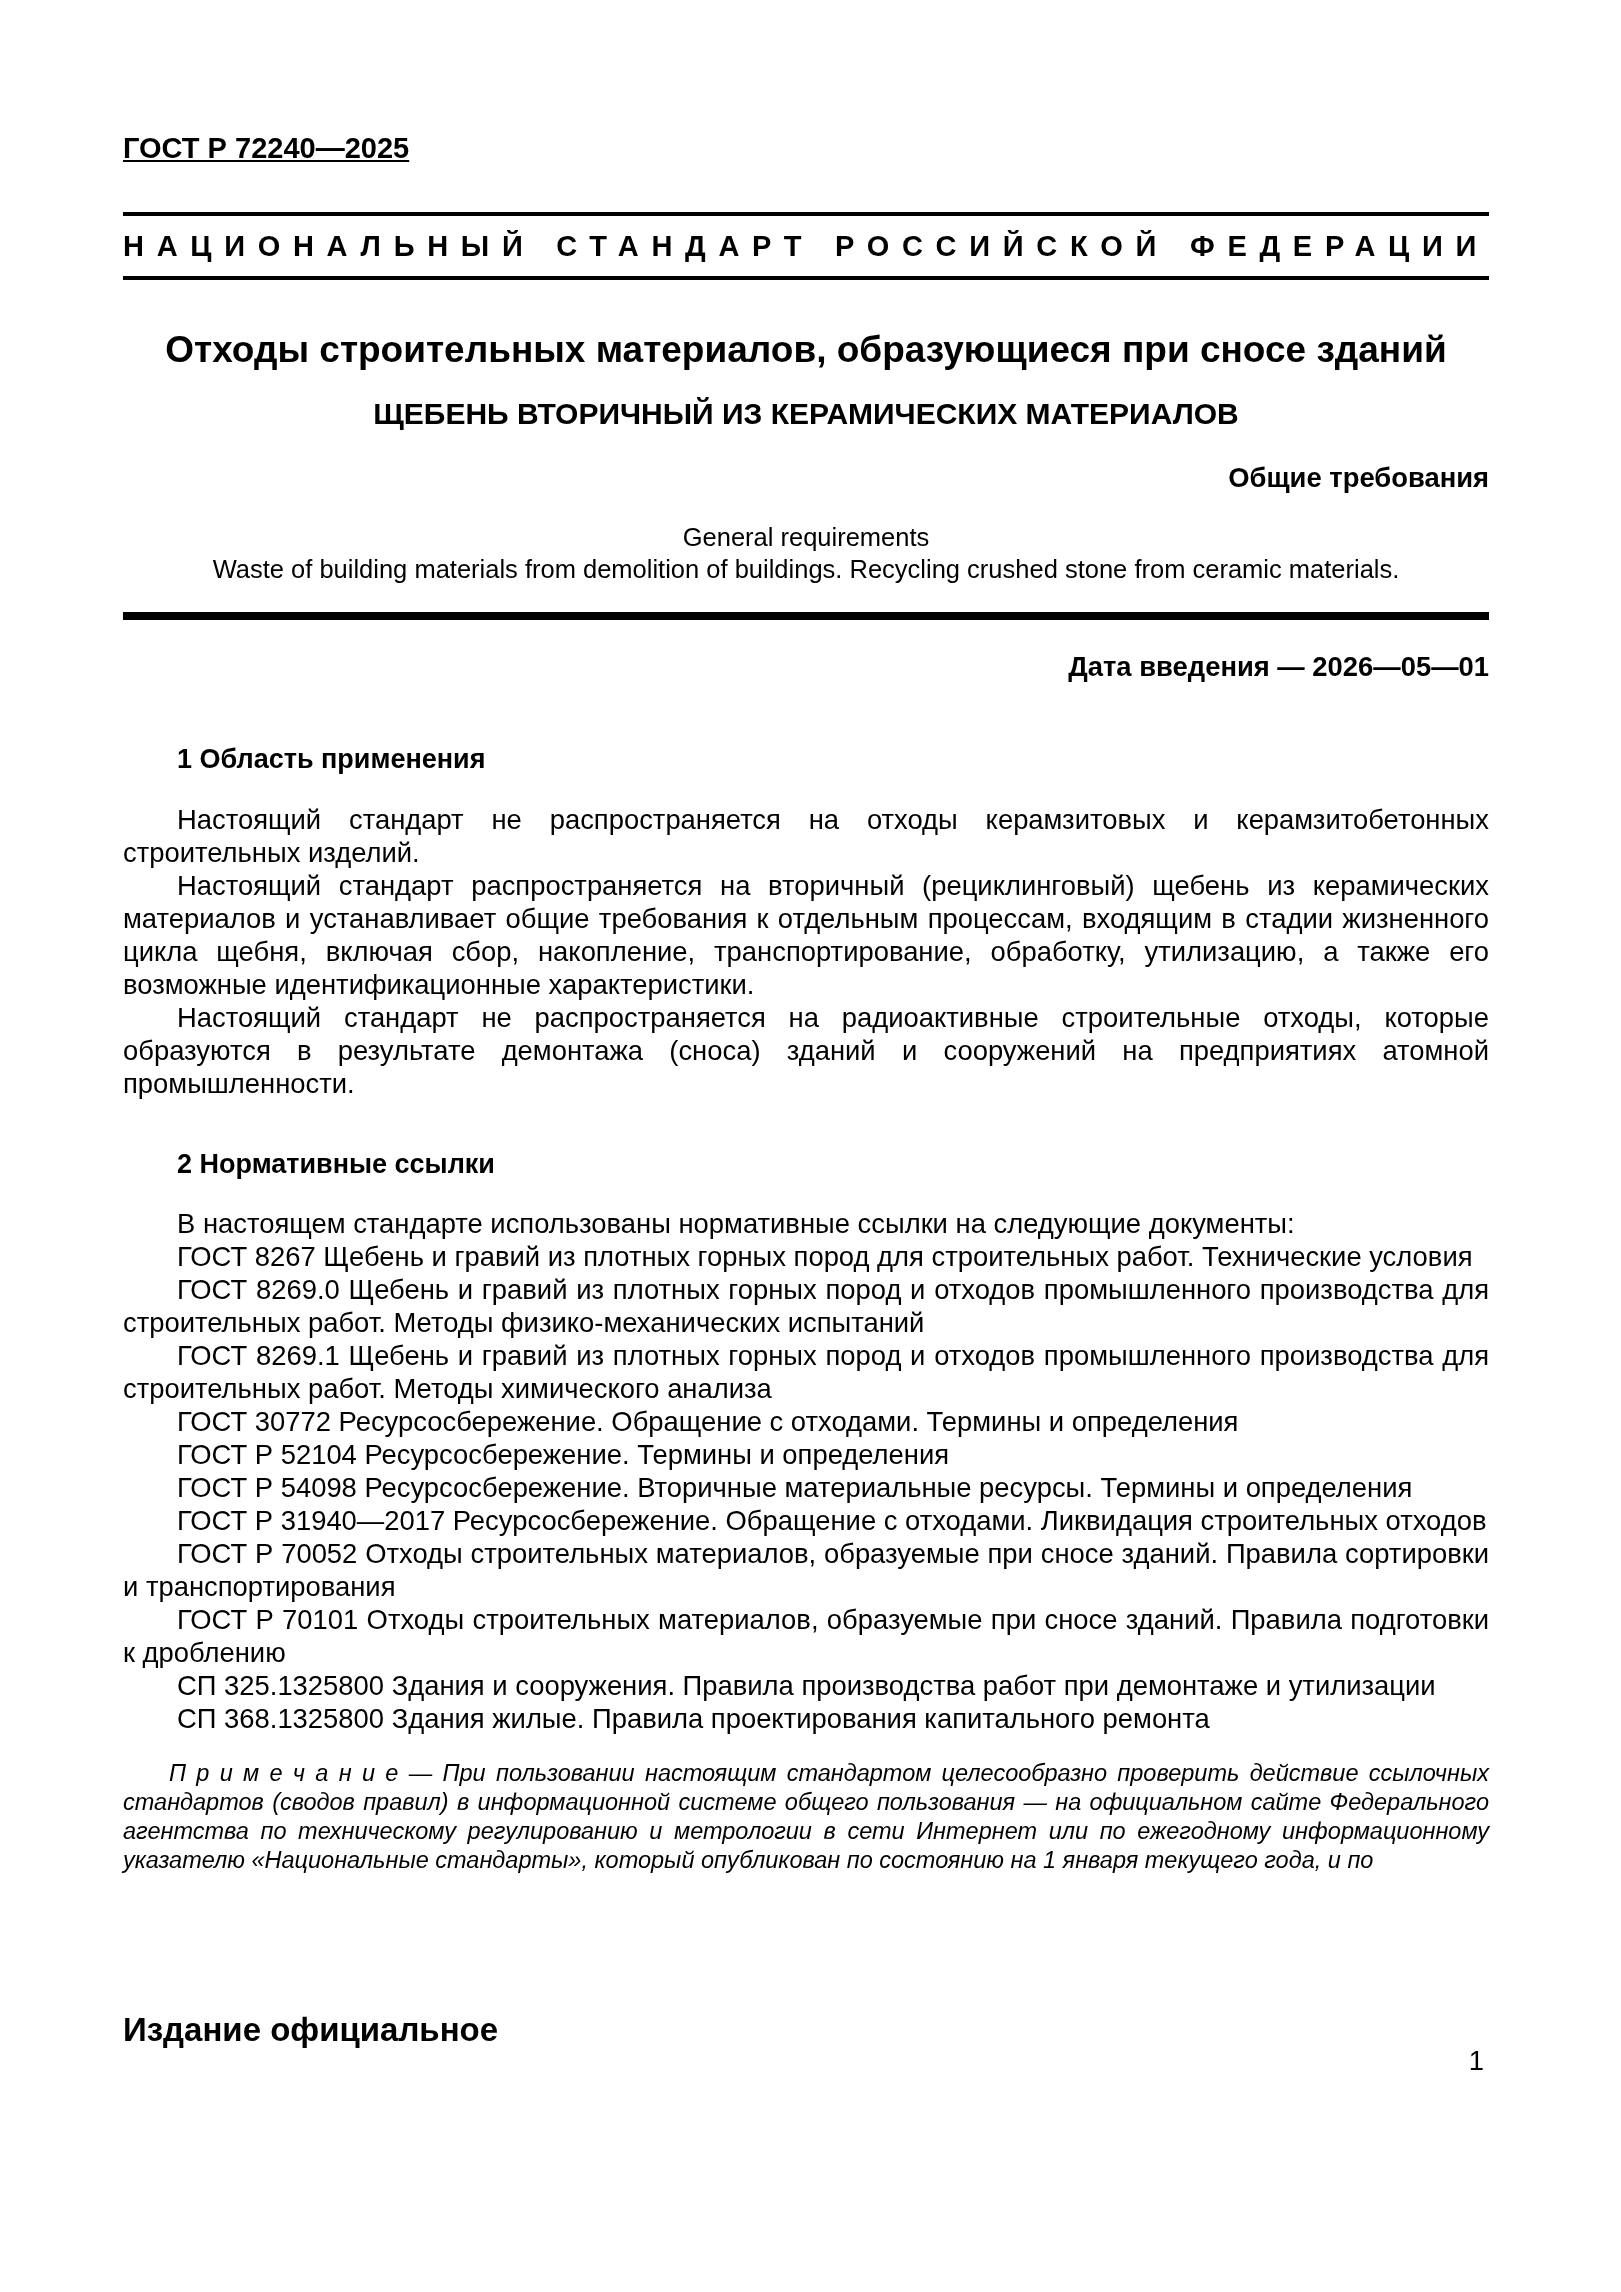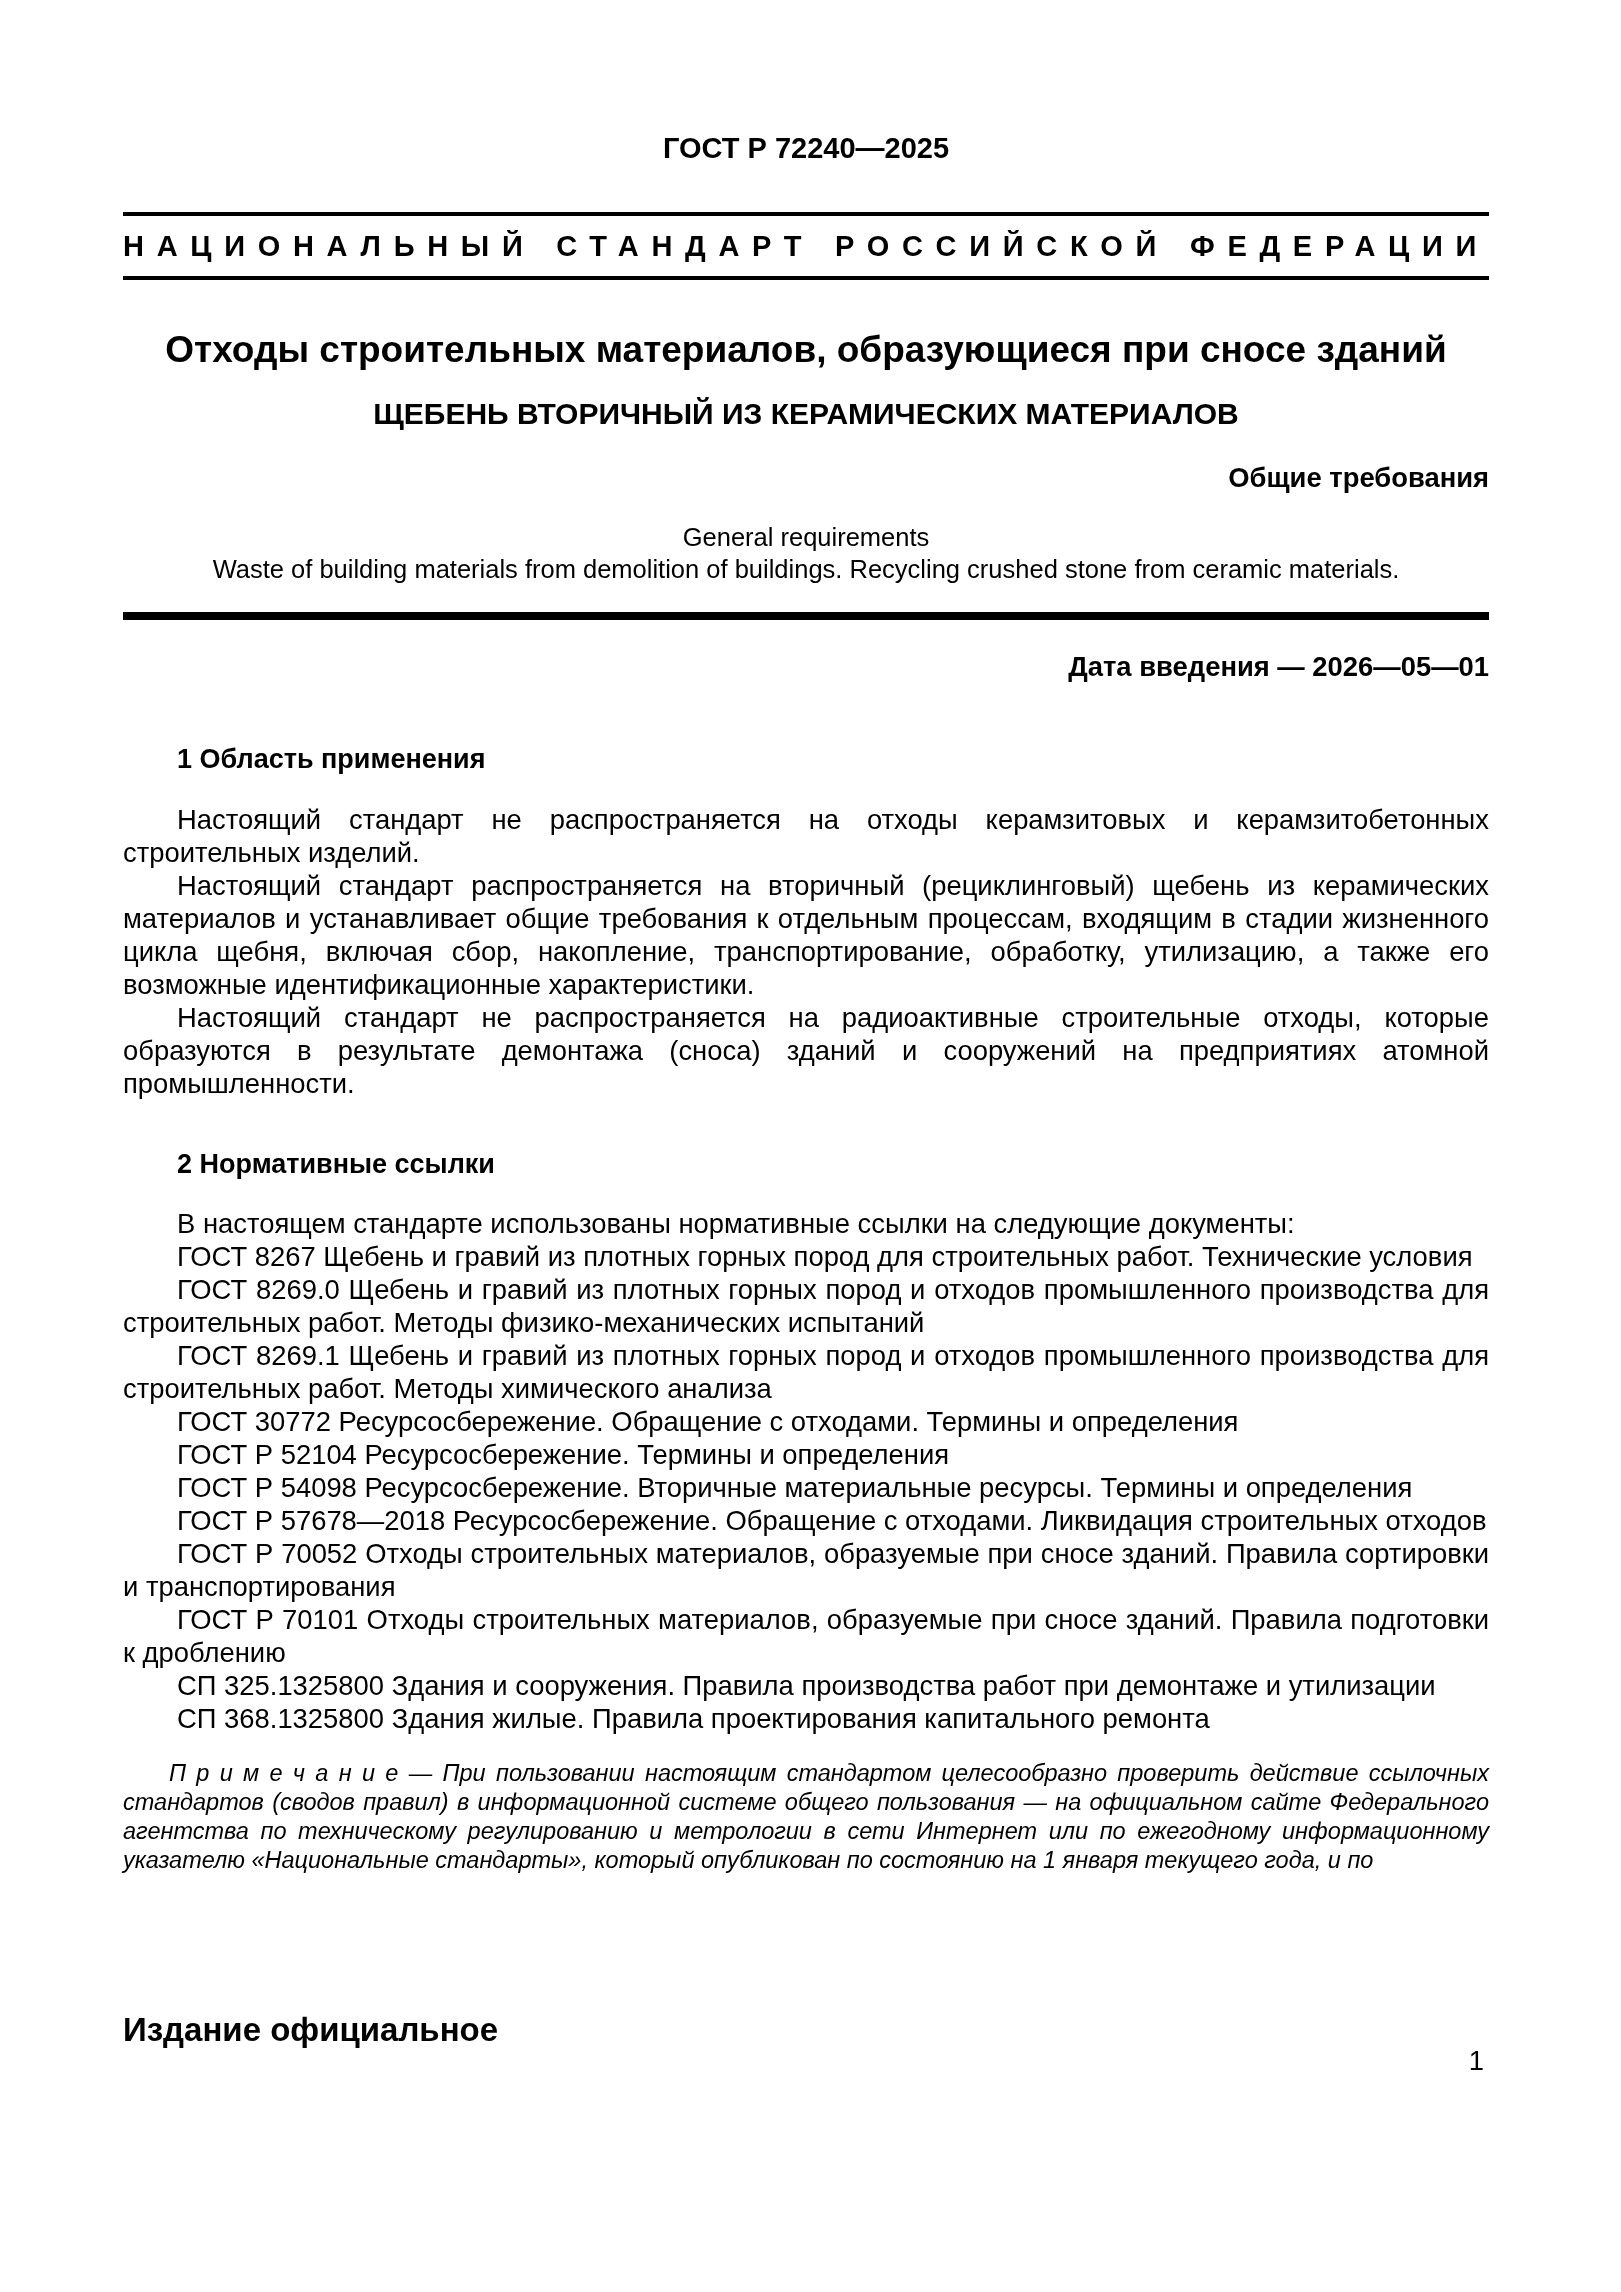--- a/index.html
+++ b/index.html
@@ -13,23 +13,24 @@
     height: 2293px;
     margin: 0 auto;
     background: #ffffff;
     color: #000000;
     font-family: "Liberation Sans", sans-serif;
     box-sizing: border-box;
     padding: 132px 132px 0 123px;
     overflow: hidden;
   }
   .doc-number {
-    text-align: center;
+    text-align: left;
     font-size: 29px;
     font-weight: bold;
+    text-decoration: underline;
   }
   .rule {
     height: 3.9px;
     background: #000;
   }
   .rule-top { margin-top: 47px; }
   .rule-bottom { margin-top: 13.7px; }
   .banner {
     margin-top: 13.7px;
     font-size: 29px;
@@ -144,21 +145,21 @@
   <p class="body-par">Настоящий стандарт не распространяется на радиоактивные строительные отходы, которые образуются в результате демонтажа (сноса) зданий и сооружений на предприятиях атомной промышленности.</p>
 
   <h2 class="section-heading">2 Нормативные ссылки</h2>
   <p class="body-par">В настоящем стандарте использованы нормативные ссылки на следующие документы:</p>
   <p class="body-par">ГОСТ 8267 Щебень и гравий из плотных горных пород для строительных работ. Технические условия</p>
   <p class="body-par">ГОСТ 8269.0 Щебень и гравий из плотных горных пород и отходов промышленного производства для строительных работ. Методы физико-механических испытаний</p>
   <p class="body-par">ГОСТ 8269.1 Щебень и гравий из плотных горных пород и отходов промышленного производства для строительных работ. Методы химического анализа</p>
   <p class="body-par">ГОСТ 30772 Ресурсосбережение. Обращение с отходами. Термины и определения</p>
   <p class="body-par">ГОСТ Р 52104 Ресурсосбережение. Термины и определения</p>
   <p class="body-par">ГОСТ Р 54098 Ресурсосбережение. Вторичные материальные ресурсы. Термины и определения</p>
-  <p class="body-par">ГОСТ Р 57678—2018 Ресурсосбережение. Обращение с отходами. Ликвидация строительных отходов</p>
+  <p class="body-par">ГОСТ Р 31940—2017 Ресурсосбережение. Обращение с отходами. Ликвидация строительных отходов</p>
   <p class="body-par">ГОСТ Р 70052 Отходы строительных материалов, образуемые при сносе зданий. Правила сортировки и транспортирования</p>
   <p class="body-par">ГОСТ Р 70101 Отходы строительных материалов, образуемые при сносе зданий. Правила подготовки к дроблению</p>
   <p class="body-par">СП 325.1325800 Здания и сооружения. Правила производства работ при демонтаже и утилизации</p>
   <p class="body-par">СП 368.1325800 Здания жилые. Правила проектирования капитального ремонта</p>
 
   <p class="note-par"><span class="note-label">П р и м е ч а н и е</span> <span>— При пользовании настоящим стандартом целесообразно проверить действие ссылочных стандартов (сводов правил) в информационной системе общего пользования — на официальном сайте Федерального агентства по техническому регулированию и метрологии в сети Интернет или по ежегодному информационному указателю «Национальные стандарты», который опубликован по состоянию на 1 января текущего года, и по</span></p>
 
   <div class="footer-edition">Издание официальное</div>
   <div class="footer-page-number">1</div>
 

